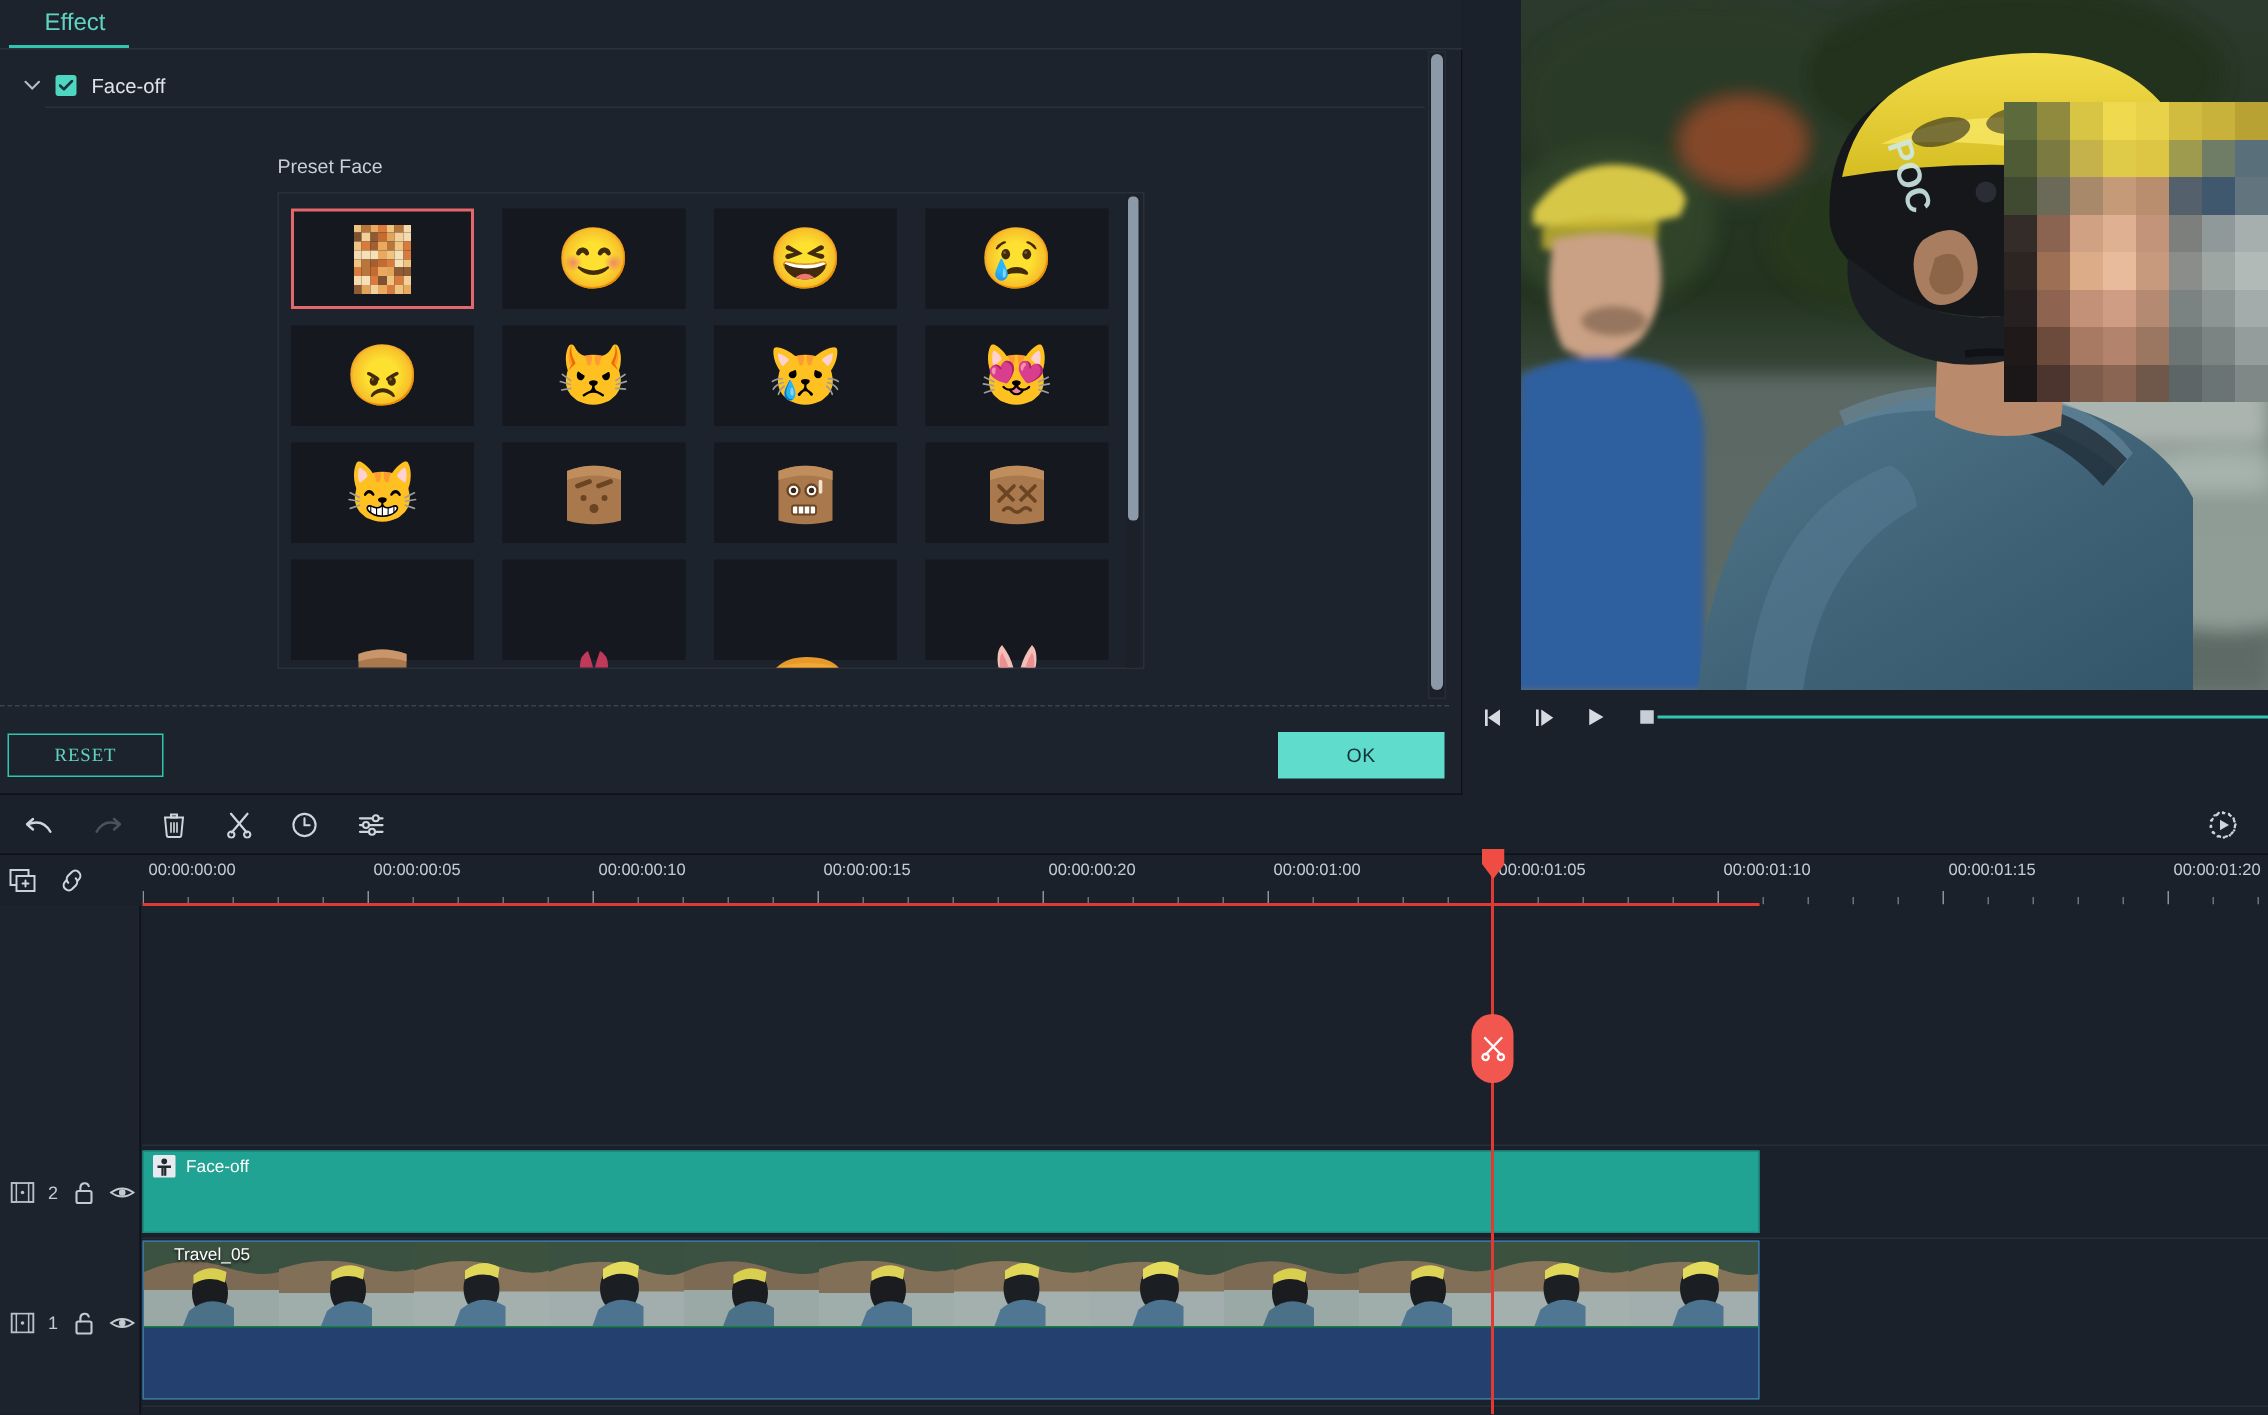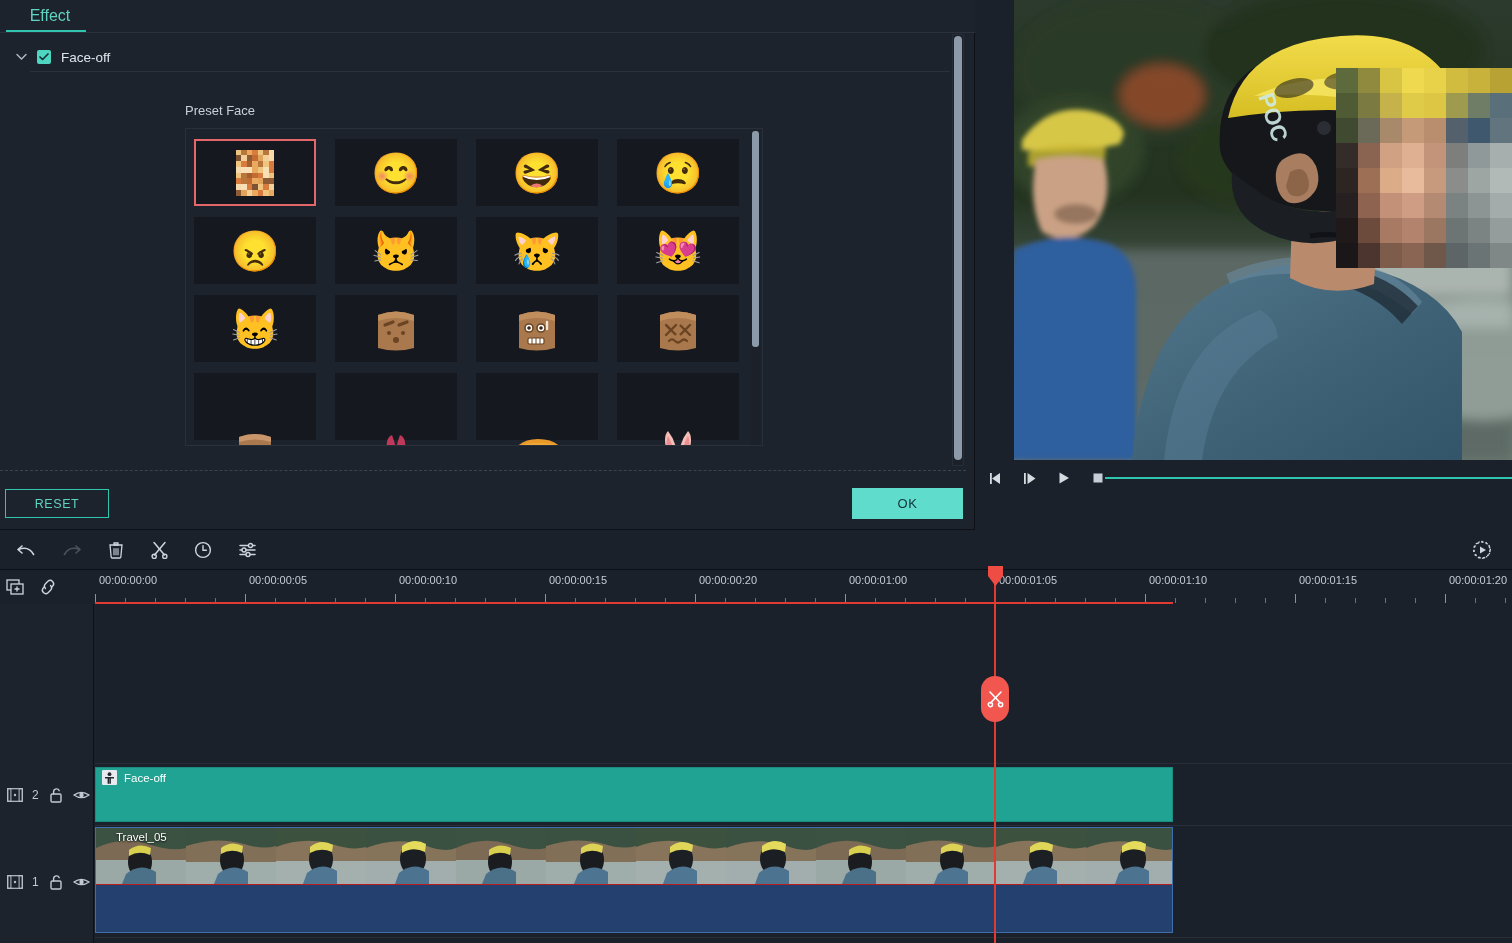--- a/index.html
+++ b/index.html
@@ -116,21 +116,21 @@
   .panel-bottom-rule {
     position: absolute; left: 0; top: 470px; width: 966px; height: 1px;
     border-top: 1px dashed #3a4450;
   }
 
   .btn-reset {
     position: absolute; left: 5px; top: 489px; width: 104px; height: 29px;
     border: 1px solid #2fc5ae; background: transparent;
     color: #5fd3c2; font-size: 12.5px; letter-spacing: .6px;
     display: flex; align-items: center; justify-content: center;
-    cursor: pointer; font-family: Liberation Sans, sans-serif;
+    cursor: pointer; font-family: Liberation Serif, serif;
   }
   .btn-ok {
     position: absolute; left: 852px; top: 488px; width: 111px; height: 31px;
     background: #5fdccb; color: #13323a; border: none;
     font-size: 13px; letter-spacing: .5px;
     display: flex; align-items: center; justify-content: center;
     cursor: pointer; font-family: "Liberation Sans", sans-serif;
   }
 
   
@@ -228,21 +228,21 @@
   .clip-fx .clip-bar { position:absolute; left:0; top:0; right:0; height:19px; display:flex; align-items:center; }
   .clip-fx .clip-badge {
     width: 15px; height: 15px; margin-left: 6px; background: #e7eaee;
     display:flex; align-items:center; justify-content:center; border-radius:1px;
   }
   .clip-fx .clip-name { margin-left: 7px; font-size: 11.5px; color: #ffffff; }
 
   .clip-video {
     position: absolute; cursor: pointer; overflow: hidden;
     border: 1px solid #3f6ea8;
-    background: #b91c1c;
+    background: #15803d;
   }
   .clip-video .thumbs {
     position: absolute; left: 0; top: 0; height: 56px; width: 100%;
     display: flex; overflow: hidden; background: #0a0d10;
   }
   .clip-video .thumb { width: 90px; height: 56px; flex: 0 0 90px; position: relative; overflow: hidden; }
   .clip-video .clip-name {
     position: absolute; left: 20px; top: 3px; font-size: 11.5px; color: #ffffff;
     text-shadow: 0 1px 2px rgba(0,0,0,.85); z-index: 3;
   }

